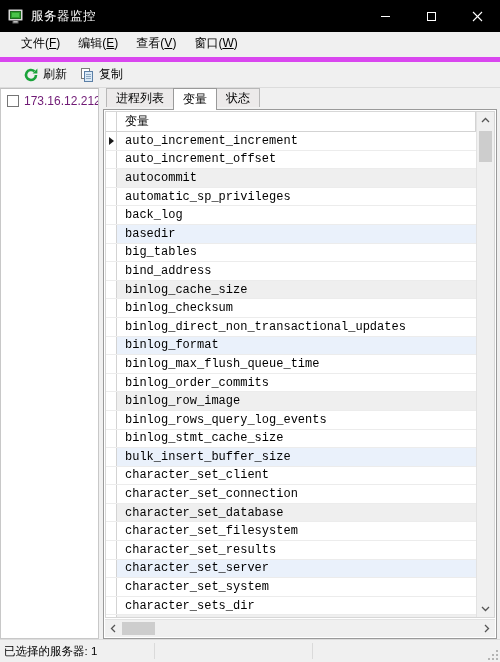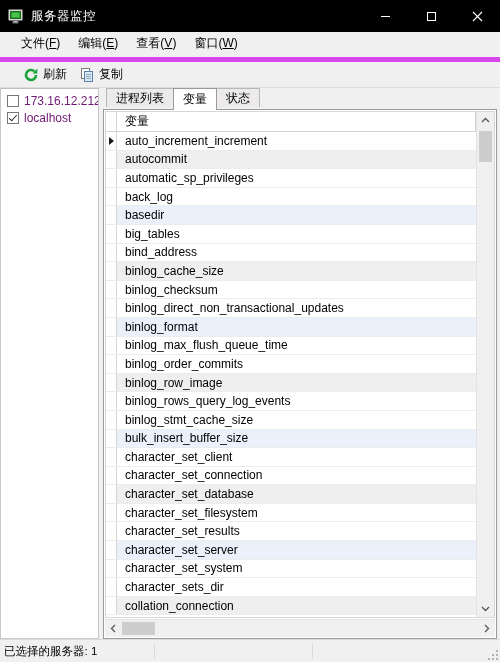--- a/index.html
+++ b/index.html
@@ -222,20 +222,21 @@
     line-height: 19px;
     padding-left: 8px;
     border-right: 1px solid #d3d3d3;
     box-sizing: border-box;
     white-space: nowrap;
   }
   .rows {
     flex: 1 1 auto;
     overflow: hidden;
     background: #ffffff;
+    font-family: Liberation Mono, monospace;
   }
   .grow {
     display: flex;
     height: 18.6px;
     border-bottom: 1px solid #ececec;
     box-sizing: border-box;
     align-items: center;
   }
   .grow .sel {
     width: 11px;
@@ -423,24 +424,20 @@
     </div>
   </div>
 
   <div class="body-area">
 
     <div class="sidebar">
       <div class="srv-item">
         <span class="cbox"></span>
         <span class="srv-label">173.16.12.212</span>
       </div>
-      <div class="srv-item">
-        <span class="cbox checked"></span>
-        <span class="srv-label">localhost</span>
-      </div>
     </div>
 
     <div class="rightpane">
 
       <div class="tabstrip">
         <div class="tab">进程列表</div>
         <div class="tab active">变量</div>
         <div class="tab">状态</div>
       </div>
 
@@ -450,20 +447,24 @@
 
             <div class="colhead">
               <div class="rowsel-col"></div>
               <div class="colhead-cell">变量</div>
             </div>
 
             <div class="rows" id="grid-rows">
                 <div class="grow cur">
                   <div class="sel"></div>
                   <div class="cellv">auto_increment_increment</div>
+                </div>
+                <div class="grow">
+                  <div class="sel"></div>
+                  <div class="cellv">auto_increment_offset</div>
                 </div>
                 <div class="grow shade-grey">
                   <div class="sel"></div>
                   <div class="cellv">autocommit</div>
                 </div>
                 <div class="grow">
                   <div class="sel"></div>
                   <div class="cellv">automatic_sp_privileges</div>
                 </div>
                 <div class="grow">

